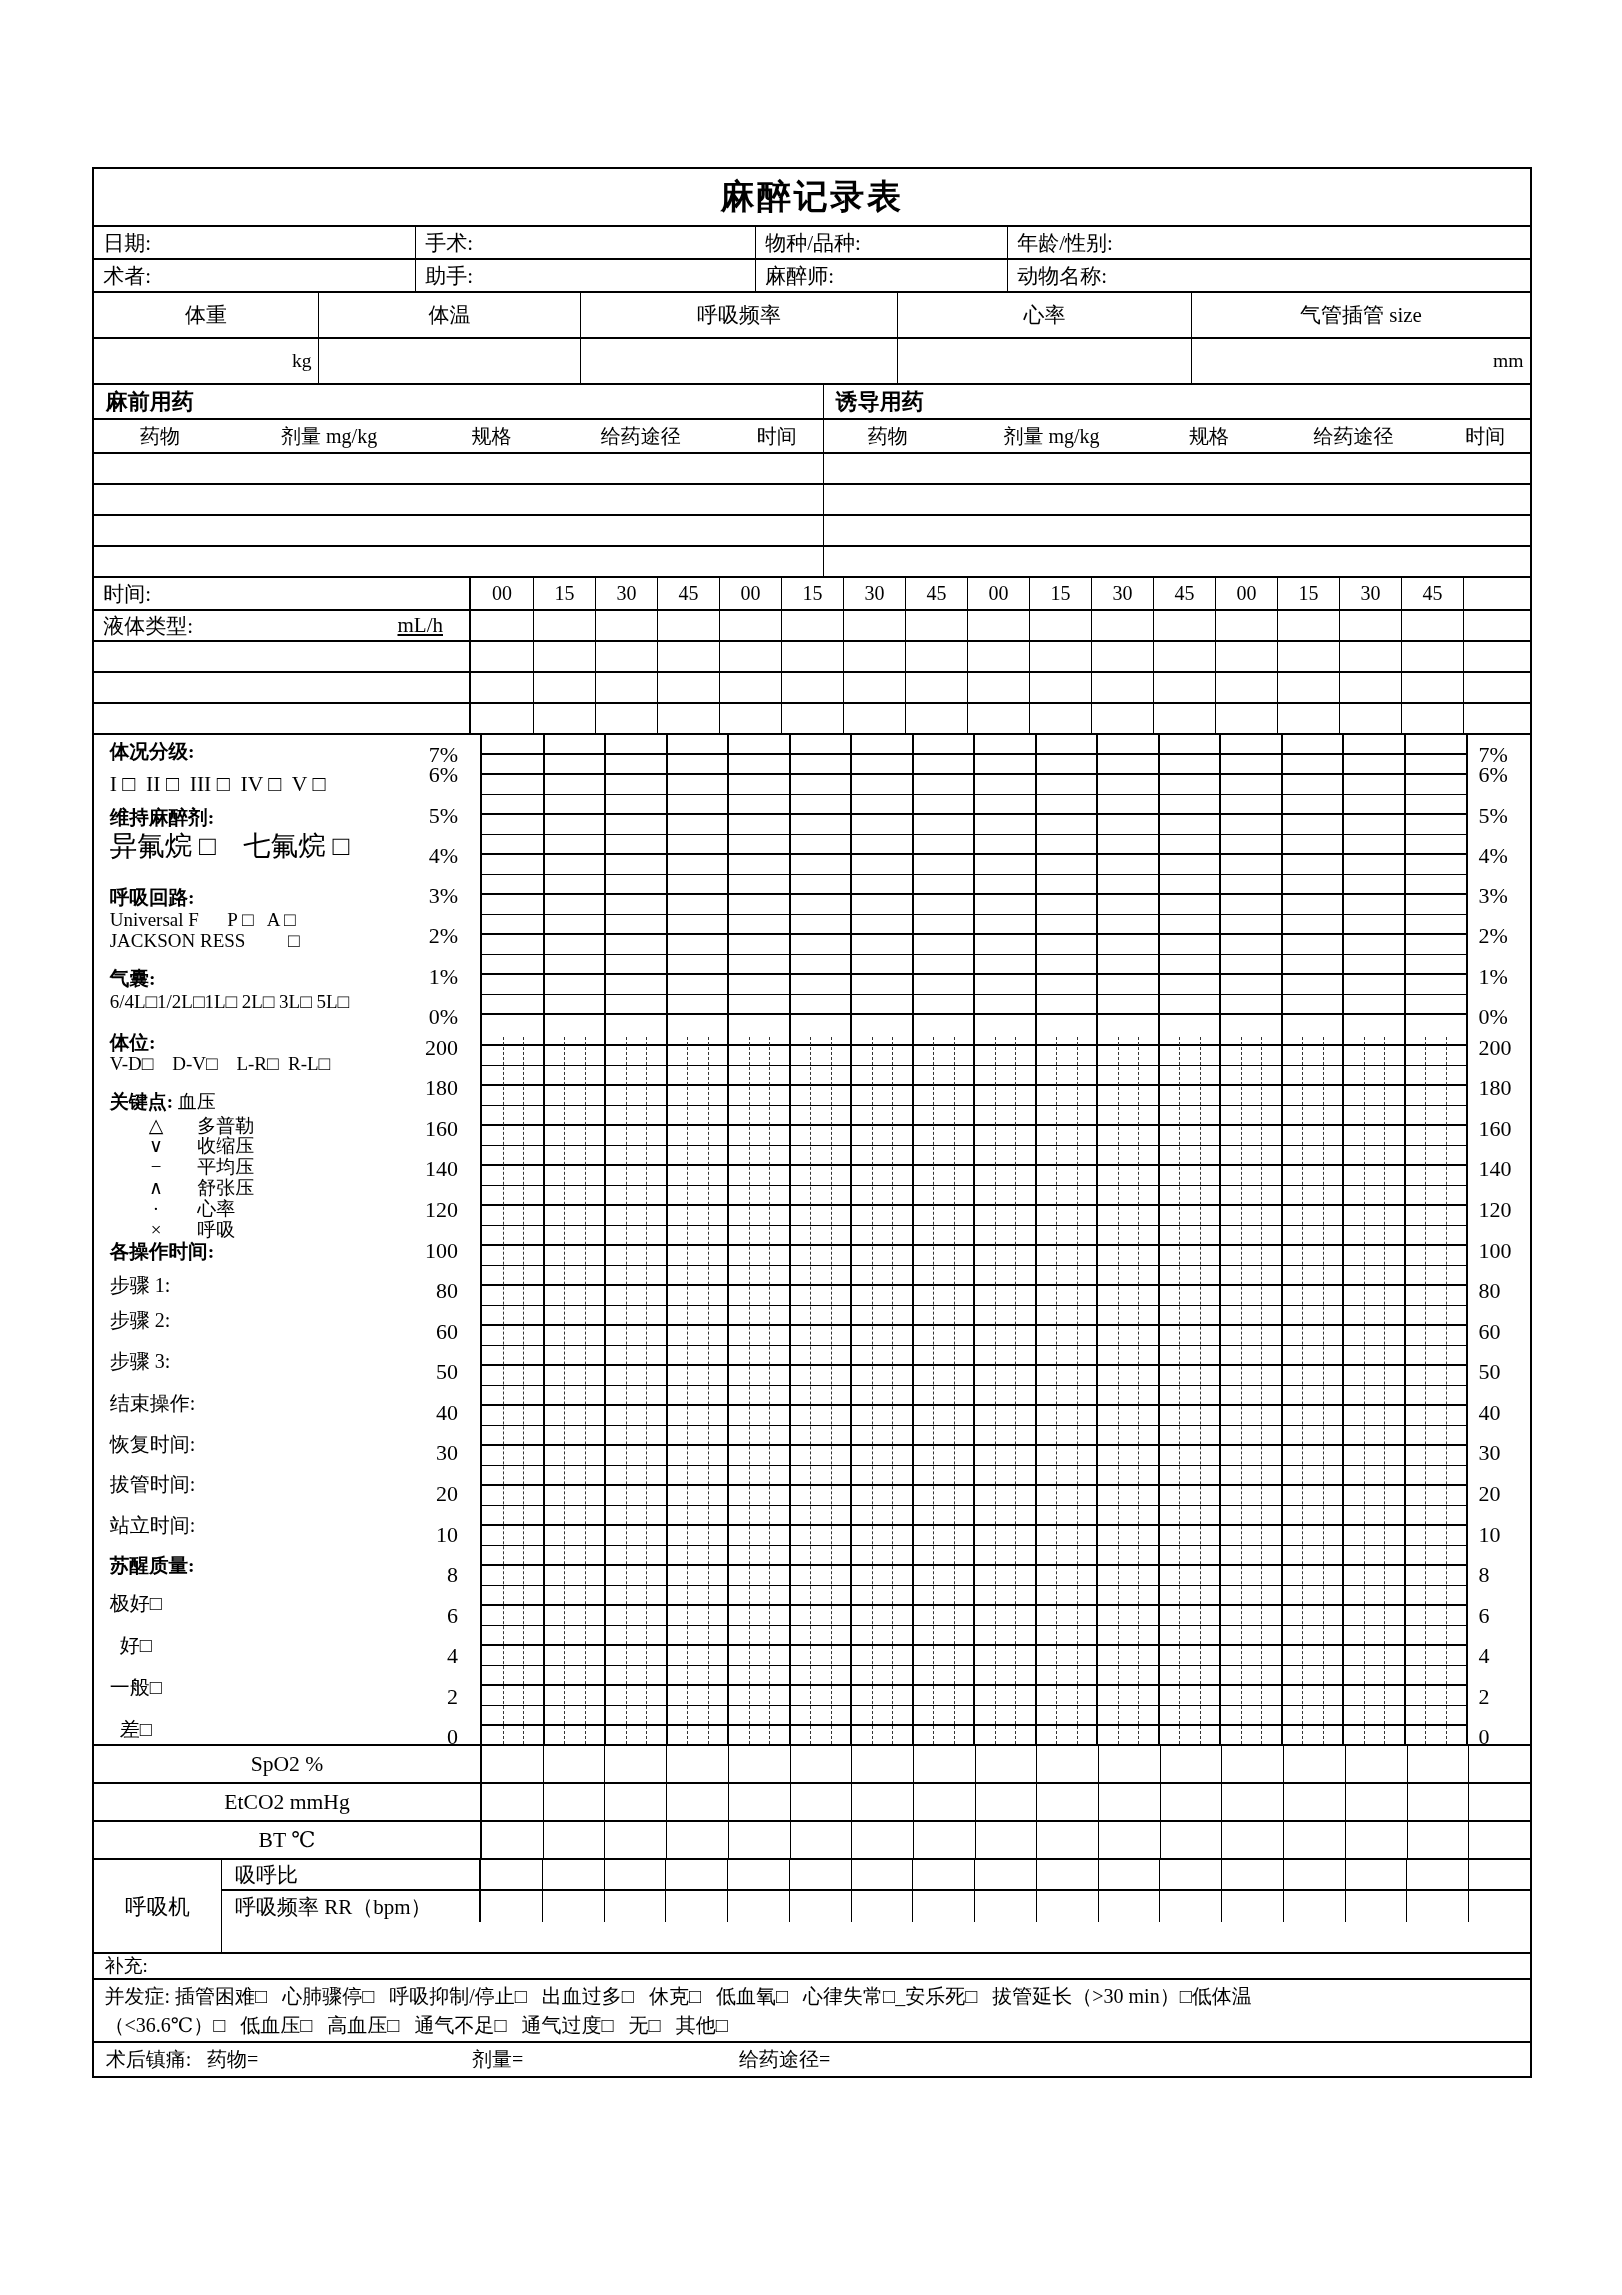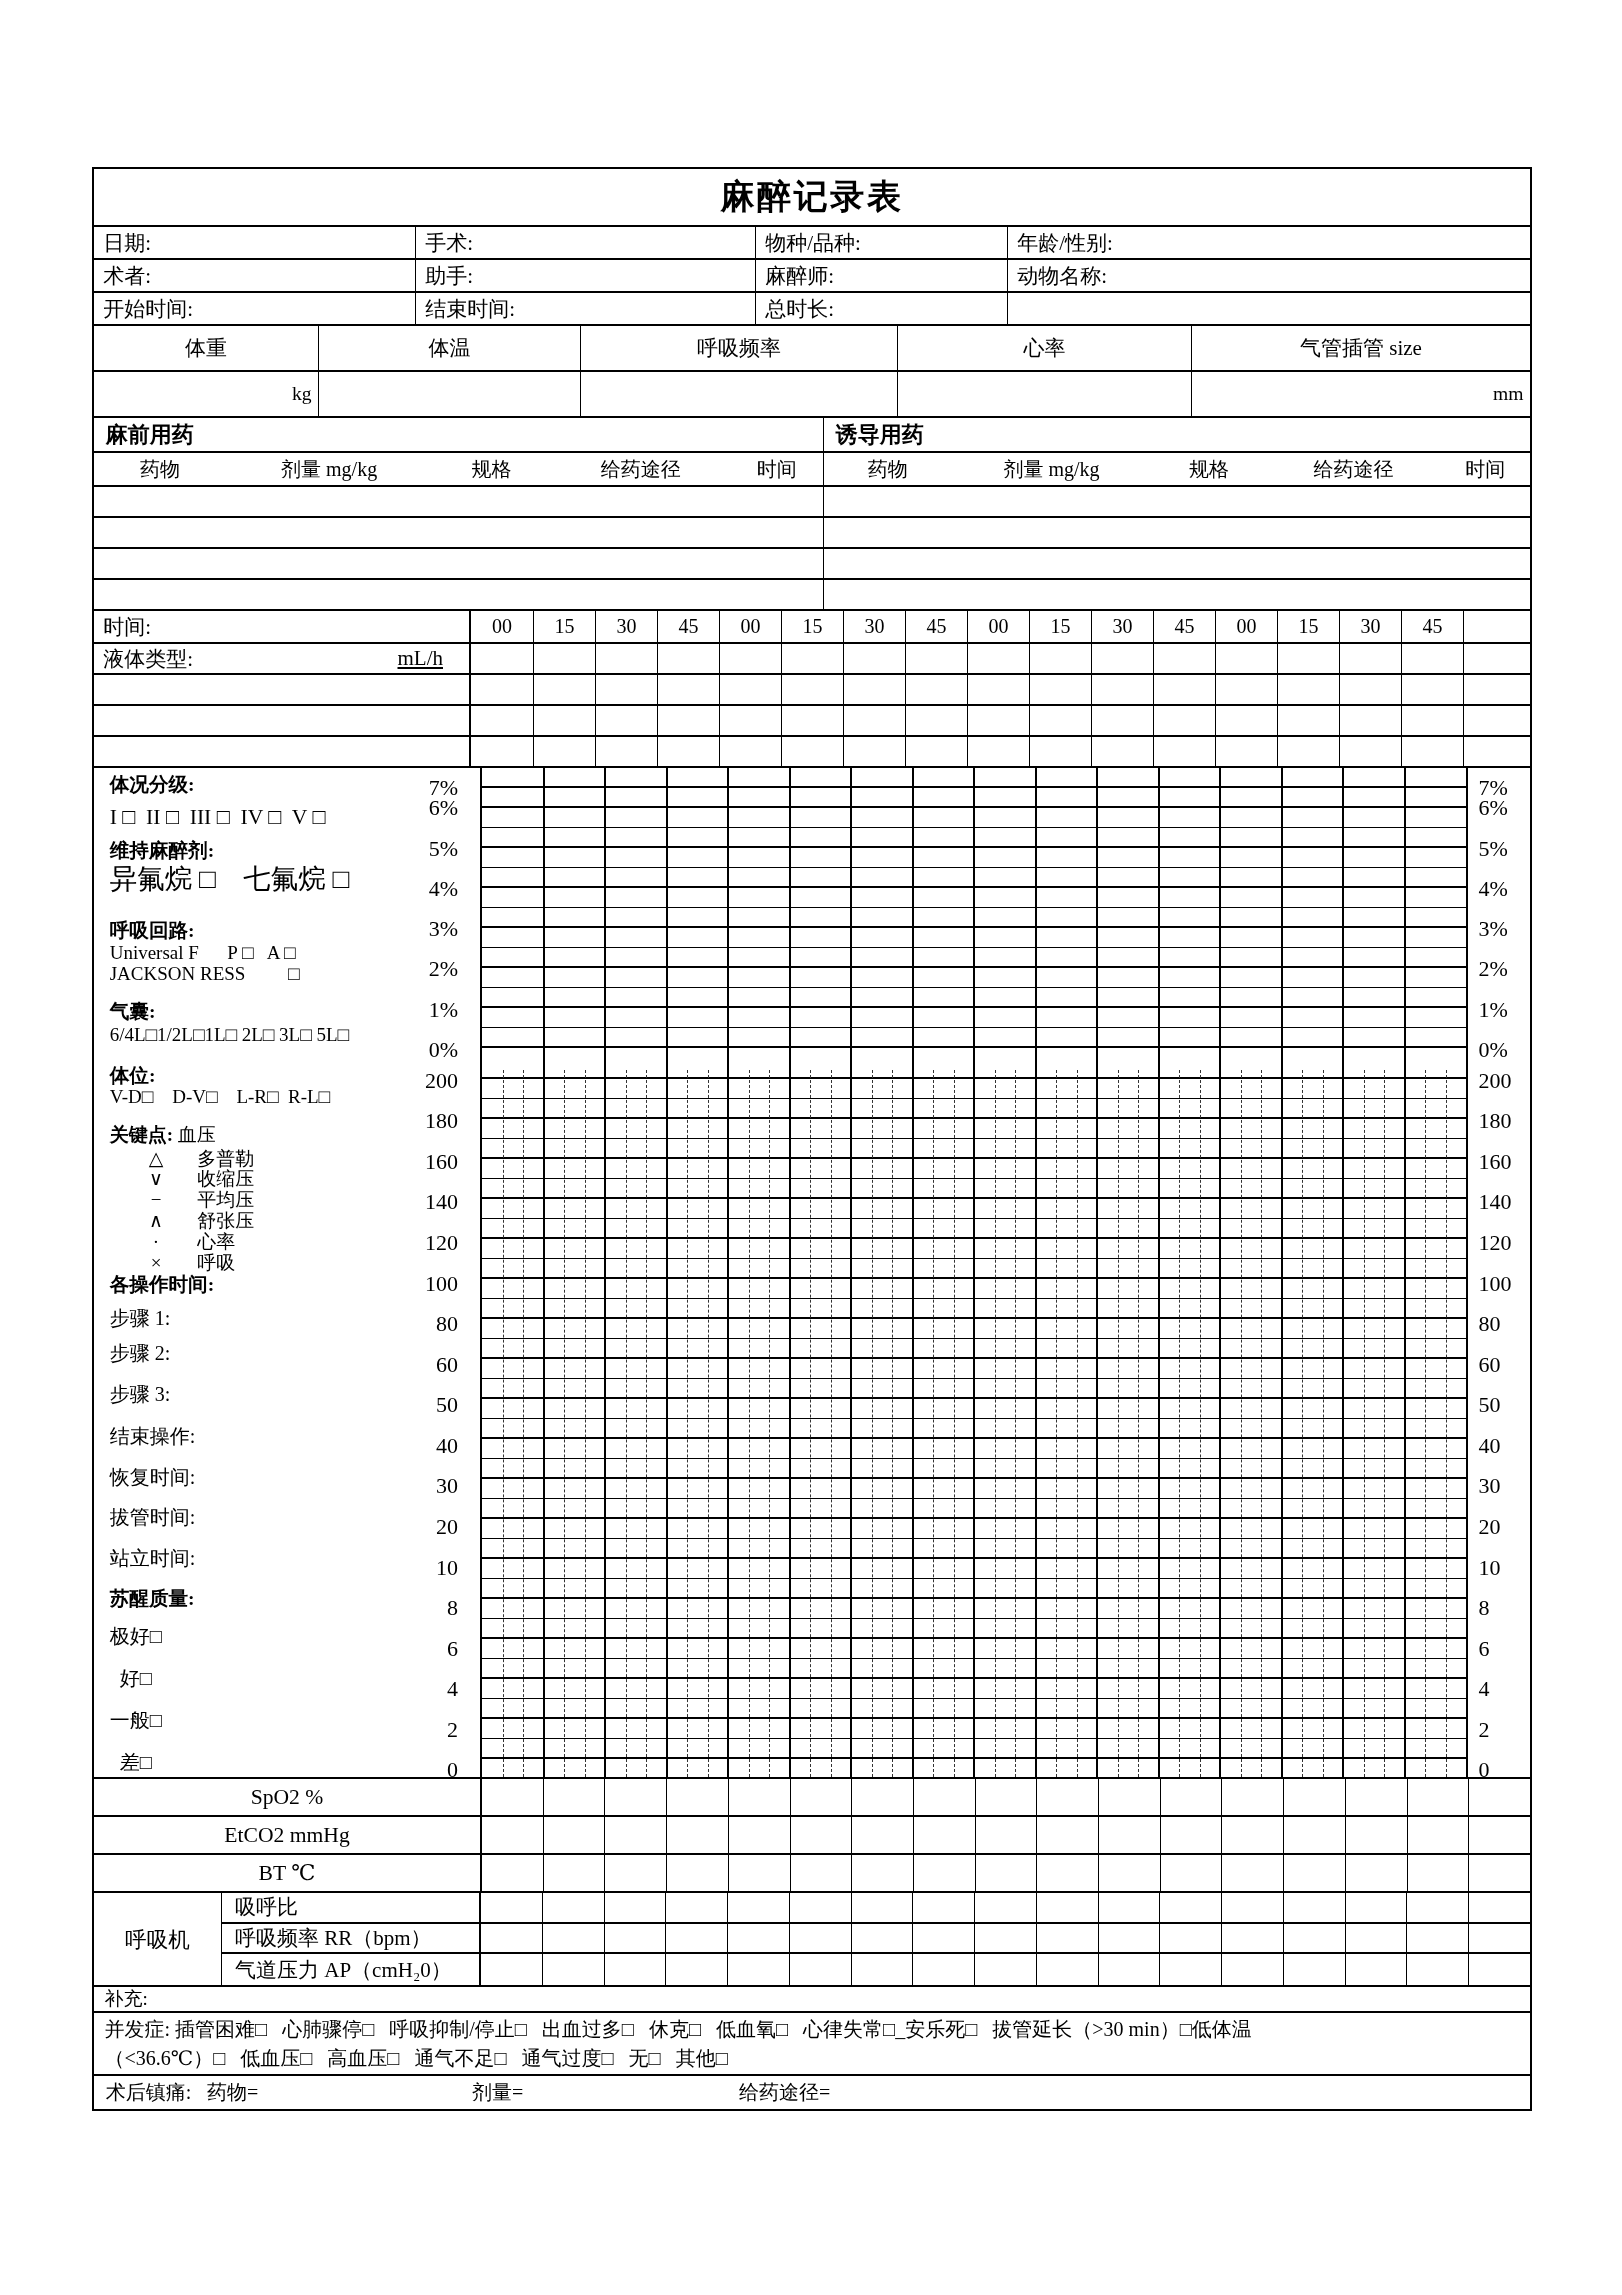--- a/index.html
+++ b/index.html
@@ -108,32 +108,20 @@
         </div>
     <div class="info-c w2">
           <span>助手:</span>
         </div>
     <div class="info-c w3">
           <span>麻醉师:</span>
         </div>
     <div class="info-c w4">
           <span>动物名称:</span>
         </div>
-  </div>
-  <div class="row r-info">
-    <div class="info-c w1">
-          <span>开始时间:</span>
-        </div>
-    <div class="info-c w2">
-          <span>结束时间:</span>
-        </div>
-    <div class="info-c w3">
-          <span>总时长:</span>
-        </div>
-    <div class="info-c w4"></div>
   </div>
 
   <div class="row r-vit">
     <div class="vit-c v1">体重</div>
     <div class="vit-c v2">体温</div>
     <div class="vit-c v3">呼吸频率</div>
     <div class="vit-c v4">心率</div>
     <div class="vit-c v5">气管插管 size</div>
   </div>
   <div class="row r-vit">
@@ -621,42 +609,20 @@
               <div class="cell" style="flex: 1 1 0%;"></div>
               <div class="cell" style="flex: 1 1 0%;"></div>
               <div class="cell" style="flex: 1 1 0%;"></div>
               <div class="cell" style="flex: 1 1 0%;"></div>
               <div class="cell" style="flex: 1 1 0%;"></div>
               <div class="cell" style="flex: 1 1 0%;"></div>
               <div class="cell" style="flex: 1 1 0%;"></div>
               <div class="cell" style="flex: 1 1 0%;"></div>
             </div>
       </div>
-      <div class="vrow">
-        <div class="vsub">气道压力 AP（cmH₂0）</div>
-        <div class="cells">
-              <div class="cell" style="flex: 1 1 0%;"></div>
-              <div class="cell" style="flex: 1 1 0%;"></div>
-              <div class="cell" style="flex: 1 1 0%;"></div>
-              <div class="cell" style="flex: 1 1 0%;"></div>
-              <div class="cell" style="flex: 1 1 0%;"></div>
-              <div class="cell" style="flex: 1 1 0%;"></div>
-              <div class="cell" style="flex: 1 1 0%;"></div>
-              <div class="cell" style="flex: 1 1 0%;"></div>
-              <div class="cell" style="flex: 1 1 0%;"></div>
-              <div class="cell" style="flex: 1 1 0%;"></div>
-              <div class="cell" style="flex: 1 1 0%;"></div>
-              <div class="cell" style="flex: 1 1 0%;"></div>
-              <div class="cell" style="flex: 1 1 0%;"></div>
-              <div class="cell" style="flex: 1 1 0%;"></div>
-              <div class="cell" style="flex: 1 1 0%;"></div>
-              <div class="cell" style="flex: 1 1 0%;"></div>
-              <div class="cell" style="flex: 1 1 0%;"></div>
-            </div>
-      </div>
     </div>
   </div>
 
   <div class="row r-sup">
     <span>补充:</span>
   </div>
 
   <div class="row r-comp">
     <div class="comp-line">并发症: 插管困难□   心肺骤停□   呼吸抑制/停止□   出血过多□   休克□   低血氧□   心律失常□_安乐死□   拔管延长（&gt;30 min）□低体温</div>
     <div class="comp-line">（&lt;36.6℃）□   低血压□   高血压□   通气不足□   通气过度□   无□   其他□</div>

